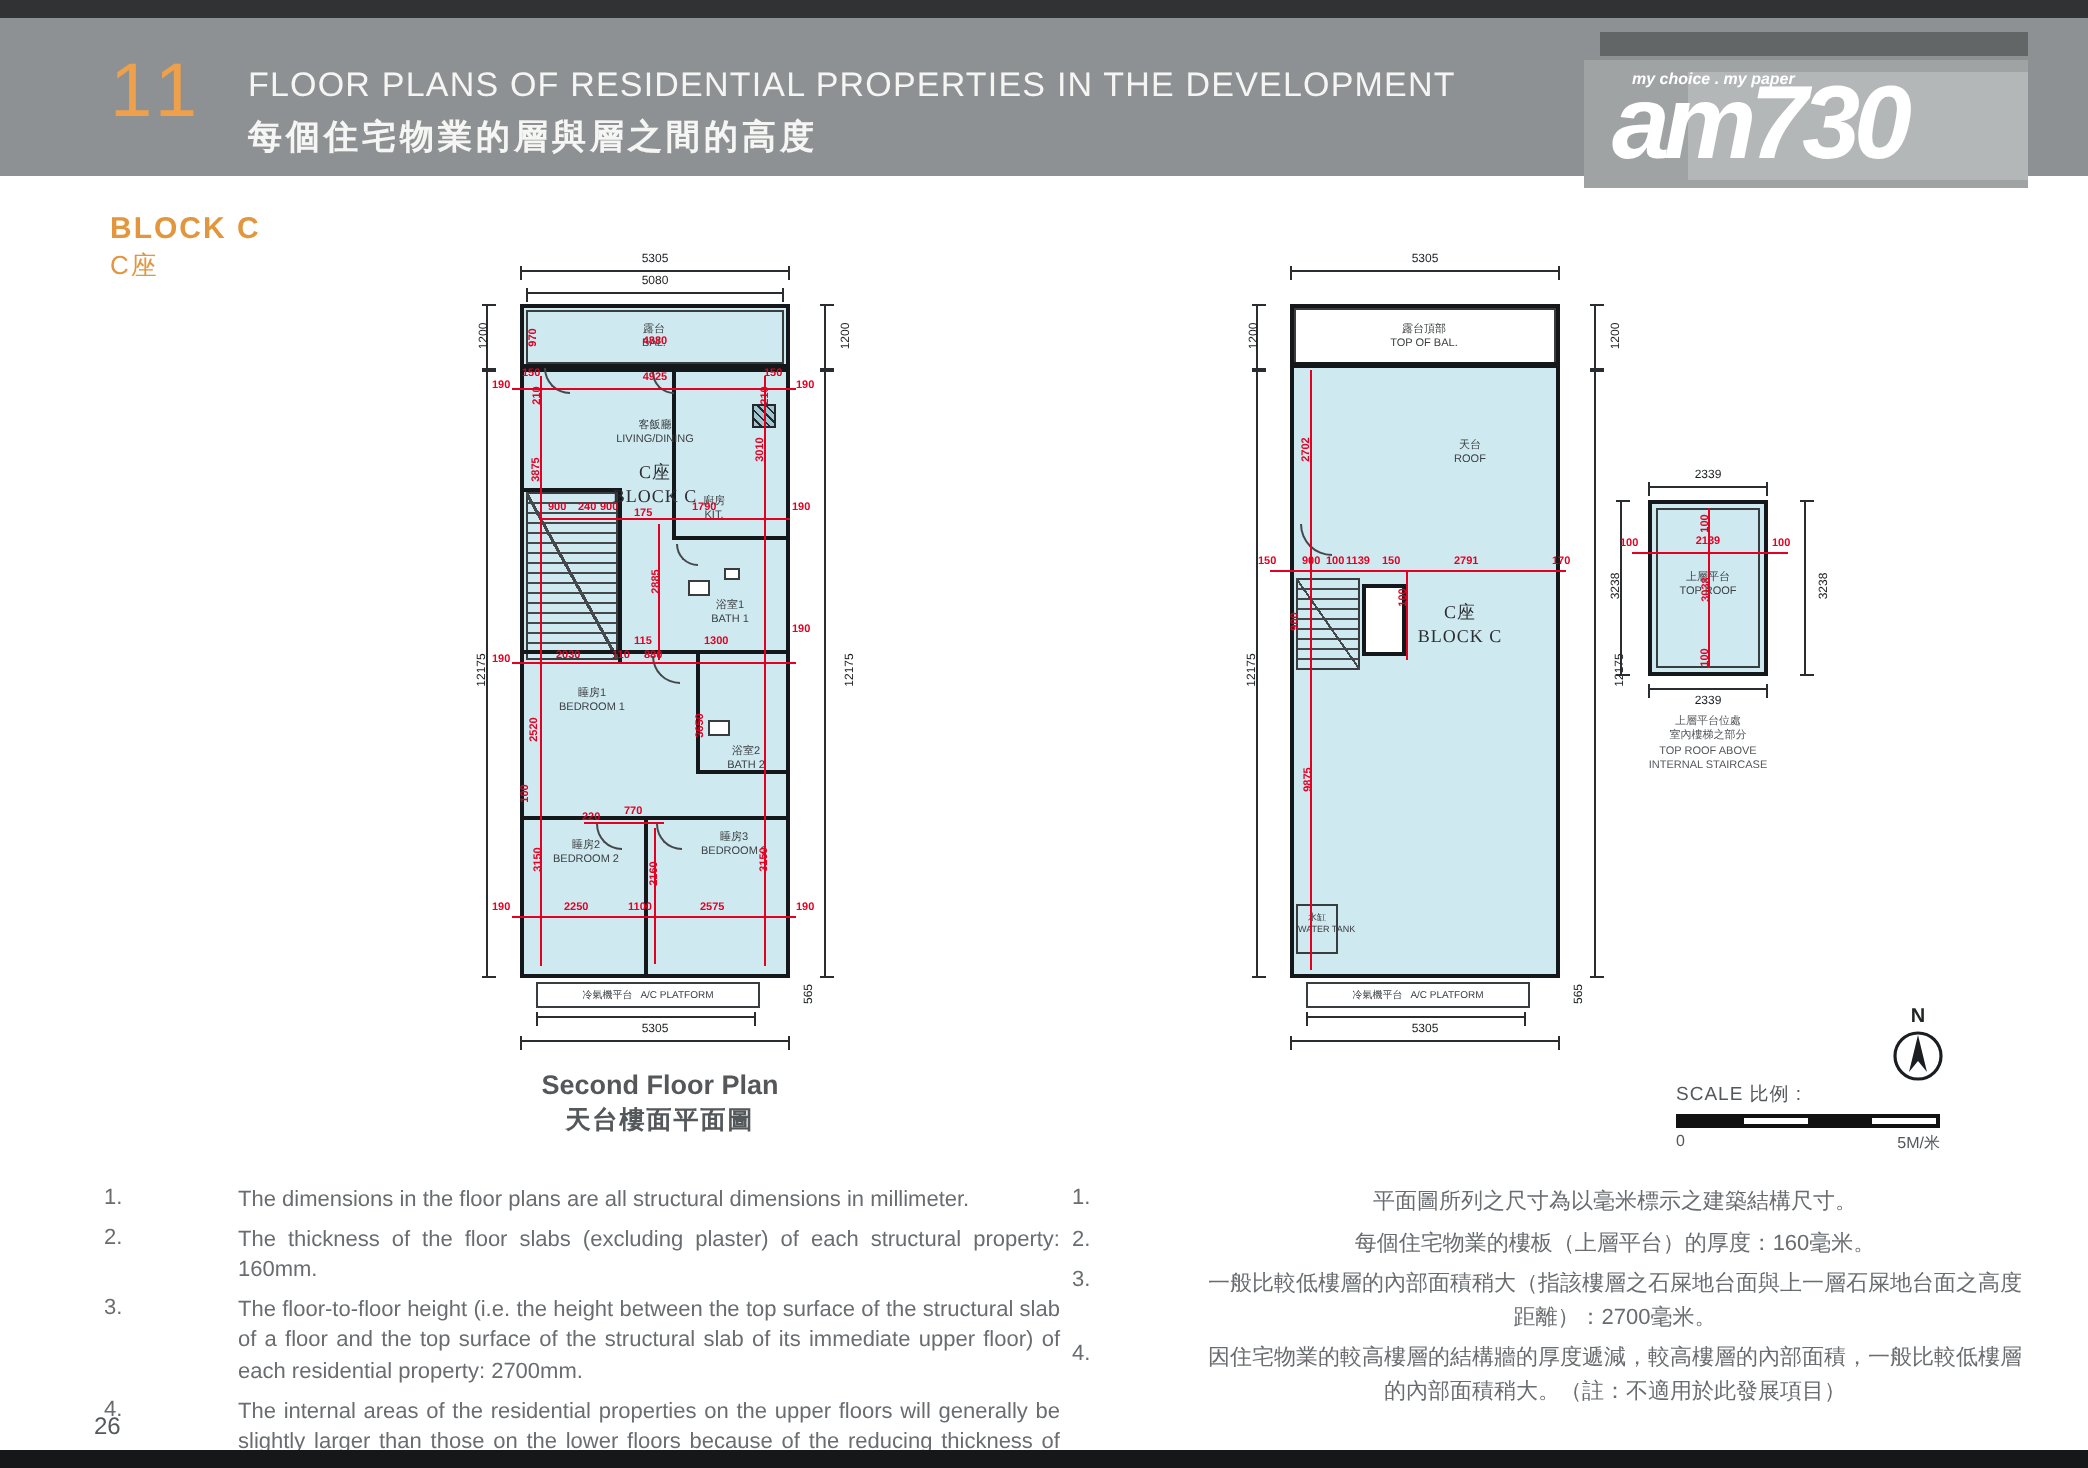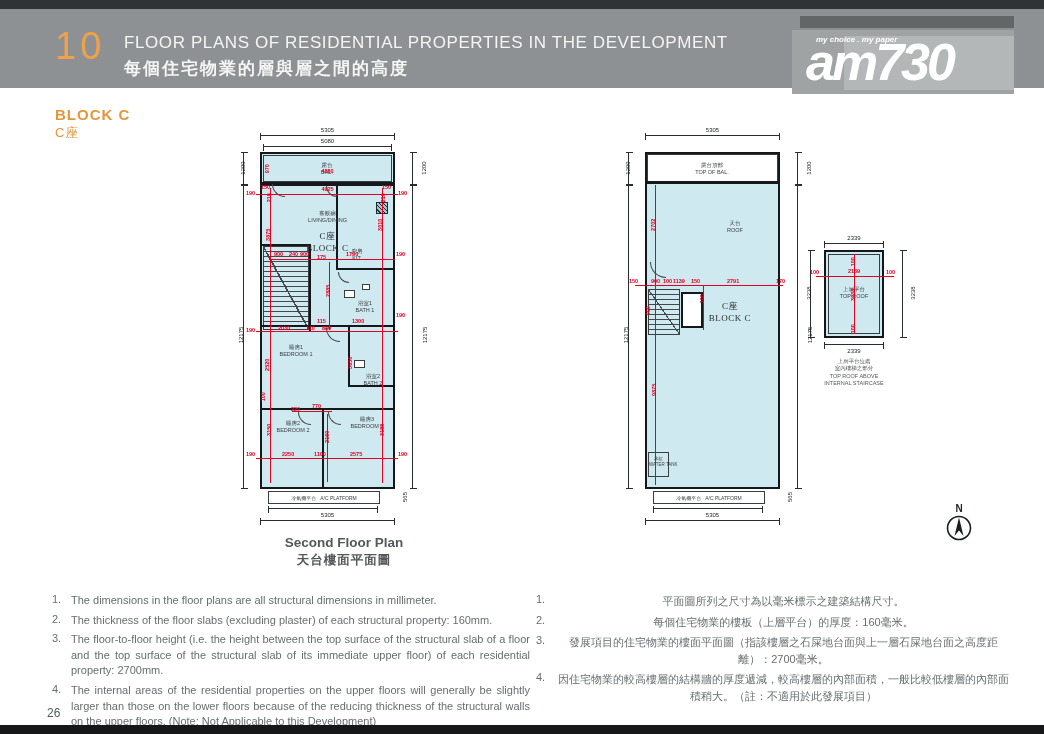--- a/index.html
+++ b/index.html
@@ -78,35 +78,35 @@
   .scale-bar { position:relative; margin-top:3px; width:132px; height:7px; border:2px solid #111; display:flex; }
   .scale-bar div { flex:1; }
   .scale-ends { position:relative; width:132px; font-size:8px; color:#54585b; margin-top:2px; }
   .scale-ends .s0 { position:absolute; left:0; }
   .scale-ends .s5 { position:absolute; right:0; }
 
   
   .notes { position:absolute; font-size:11px; color:#696d70; }
   .notes .item { display:flex; margin-bottom:4px; }
   .notes .num { width:19px; flex:none; }
-  .notes .txt { flex:1; line-height:1.42; text-align:justify; }
+  .notes .txt { flex:1; line-height:1.42; text-align:justify;margin-left:48px; }
   .notes-zh .txt { line-height:1.5; text-align:center; }
 
   .pagenum { position:absolute; left:47px; top:706px; font-size:12px; color:#54585b; }
   .bottombar { position:absolute; left:0; top:725px; width:1044px; height:9px; background:#161718; }
 </style>
 </head>
 <body>
 
 <div class="page">
 
   <div class="topbar"></div>
 
   <div class="header">
-    <div class="sec-num">10</div>
+    <div class="sec-num">11</div>
     <div class="title-en">FLOOR PLANS OF RESIDENTIAL PROPERTIES IN THE DEVELOPMENT</div>
     <div class="title-zh">每個住宅物業的層與層之間的高度</div>
   </div>
 
   <div class="logo">
     <div class="logo-b1"></div>
     <div class="logo-b2"></div>
     <div class="logo-b3"></div>
     <div class="logo-tag">my choice . my paper</div>
     <div class="logo-name">am730</div>
@@ -247,21 +247,21 @@
     <div class="rd rot" style="left:34px; top:305px;">3150</div>
     <div class="rd rot" style="left:147px; top:305px;">3150</div>
     <div class="rd rot" style="left:92px; top:312px;">2160</div>
     <div class="rd" style="left:52px; top:330px;">2250</div>
     <div class="rd" style="left:84px; top:330px;">1100</div>
     <div class="rd" style="left:120px; top:330px;">2575</div>
     <div class="rd" style="left:16px; top:330px;">190</div>
     <div class="rd" style="left:168px; top:330px;">190</div>
   </div>
 
-  <div class="caption" style="left:264px; top:535px; width:160px;">
+  <div class="caption" style="left:250px; top:535px; width:160px;">
     <span class="en">Second Floor Plan</span>
     <span class="zh">天台樓面平面圖</span>
   </div>
 
   <div class="plan" style="left:615px; top:122px;">
     <div class="dl c" style="left:30px; top:5px; width:135px;">5305</div>
     <div class="dimh" style="left:30px; top:13px; width:135px;"></div>
     <div class="dimv" style="left:13px; top:30px; height:33px;"></div>
     <div class="dl rot" style="left:6px; top:43px;">1200</div>
     <div class="dimv" style="left:13px; top:63px; height:304px;"></div>
@@ -357,20 +357,36 @@
   </div>
 
   <div class="compass">
     <div class="n">N</div>
     <svg width="28" height="28">
       <circle cx="14" cy="14" r="11.5" fill="none" stroke="#1b1e20" stroke-width="1.6"></circle>
       <path d="M14 3.5 L18.5 22 L14 16.5 L9.5 22 Z" fill="#1b1e20"></path>
     </svg>
   </div>
 
+  <div class="scale">
+    <div class="scale-label">
+      <span>SCALE</span>
+      <span>比例 :</span>
+    </div>
+    <div class="scale-bar">
+      <div style="background:#111;"></div>
+      <div style="background:#fff;"></div>
+      <div style="background:#111;"></div>
+      <div style="background:#fff;"></div>
+    </div>
+    <div class="scale-ends">
+      <span class="s0">0</span>
+      <span class="s5">5M/米</span>
+    </div>
+  </div>
 
   <div class="notes" style="left:52px; top:593px; width:478px;">
     <div class="item">
       <span class="num">1.</span>
       <span class="txt">The dimensions in the floor plans are all structural dimensions in millimeter.</span>
     </div>
     <div class="item">
       <span class="num">2.</span>
       <span class="txt">The thickness of the floor slabs (excluding plaster) of each structural property: 160mm.</span>
     </div>
@@ -388,21 +404,21 @@
     <div class="item">
       <span class="num">1.</span>
       <span class="txt">平面圖所列之尺寸為以毫米標示之建築結構尺寸。</span>
     </div>
     <div class="item">
       <span class="num">2.</span>
       <span class="txt">每個住宅物業的樓板（上層平台）的厚度：160毫米。</span>
     </div>
     <div class="item">
       <span class="num">3.</span>
-      <span class="txt">發展項目的住宅物業的樓面平面圖（指該樓層之石屎地台面與上一層石屎地台面之高度距離）：2700毫米。</span>
+      <span class="txt">一般比較低樓層的內部面積稍大（指該樓層之石屎地台面與上一層石屎地台面之高度距離）：2700毫米。</span>
     </div>
     <div class="item">
       <span class="num">4.</span>
       <span class="txt">因住宅物業的較高樓層的結構牆的厚度遞減，較高樓層的內部面積，一般比較低樓層的內部面積稍大。（註：不適用於此發展項目）</span>
     </div>
   </div>
 
   <div class="pagenum">26</div>
   <div class="bottombar"></div>
 

